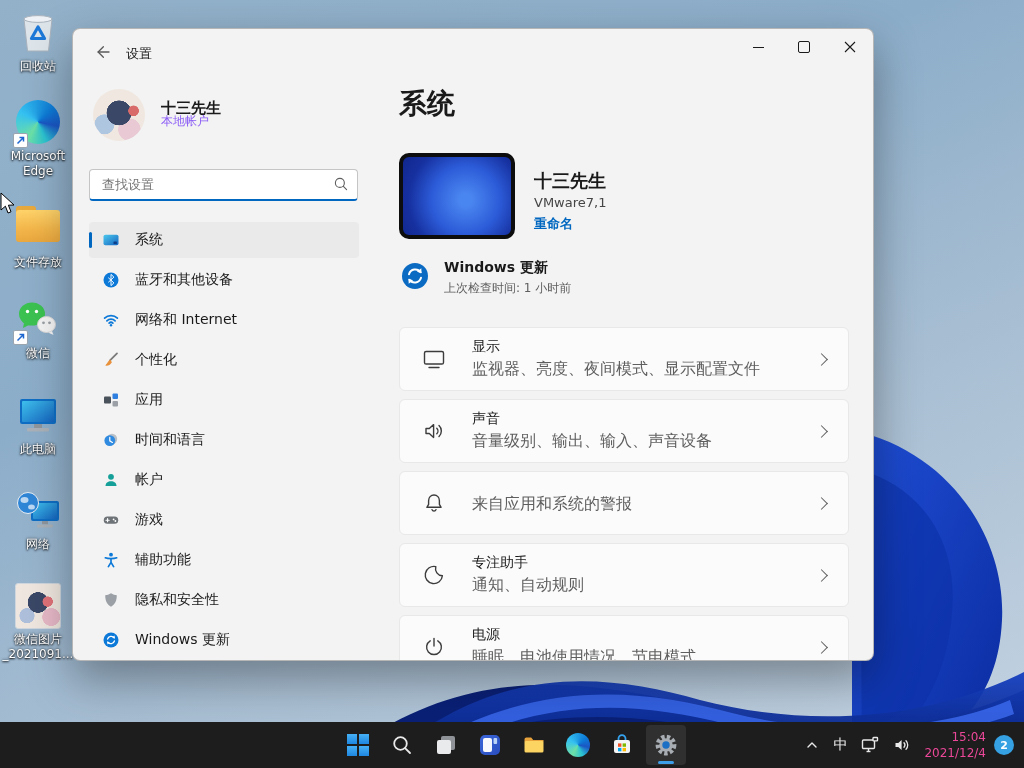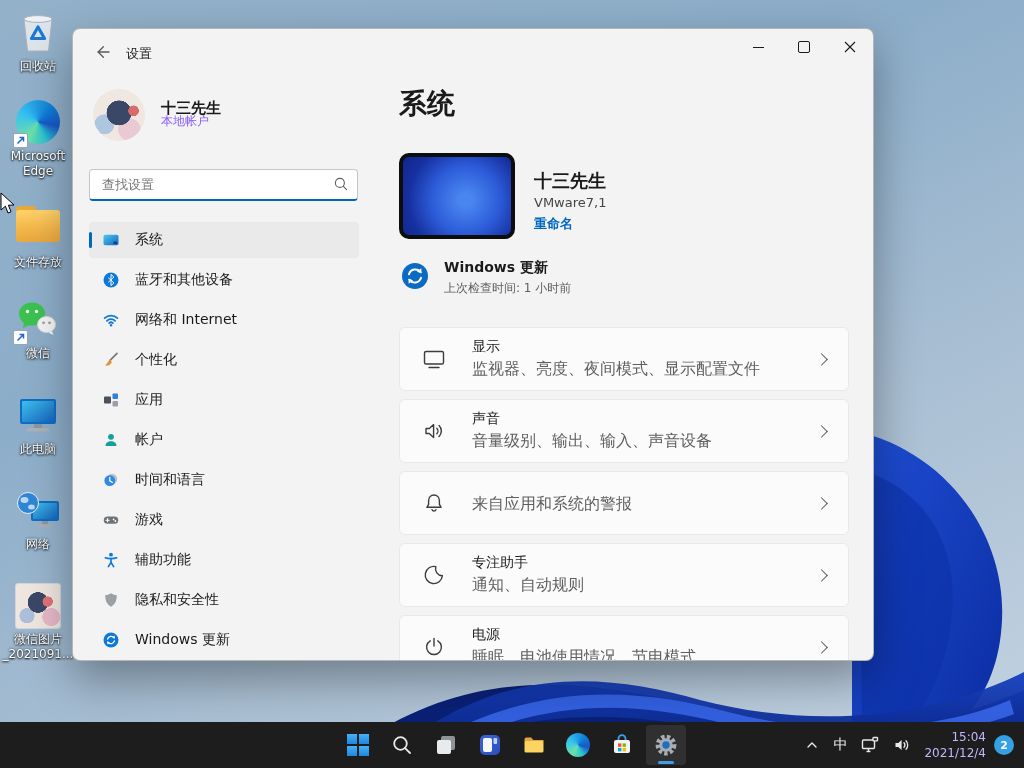--- a/index.html
+++ b/index.html
@@ -91,21 +91,21 @@
   .tb-slot{width:40px;height:40px;margin:0 2px;border-radius:4px;display:flex;align-items:center;justify-content:center;position:relative;}
   .tb-slot.active{background:#303030;}
   .tb-slot.active .uline{position:absolute;bottom:1px;left:50%;transform:translateX(-50%);width:16px;height:3px;border-radius:2px;background:#3f9ee8;}
   .startgrid{width:22px;height:22px;display:grid;grid-template-columns:10px 10px;grid-template-rows:10px 10px;gap:2px;}
   .startgrid i{background:linear-gradient(180deg,#46b0f5,#1e87e0);}
   .tb-edge{width:24px;height:24px;border-radius:50%;
     background:conic-gradient(from 210deg,#6de0a6,#35c1f1 25%,#0d7bd7 55%,#1a56c4 70%,#2bc3d2 85%,#6de0a6);}
   .tray{position:absolute;right:6px;top:0;height:46px;display:flex;align-items:center;}
   .trayslot{height:40px;display:flex;align-items:center;justify-content:center;border-radius:4px;padding:0 6px;}
   .ime{color:#efefef;font-size:14px;padding:0 7px;}
-  .clock{color:#c4b5fd;font-size:12px;text-align:right;line-height:1.35;padding:0 8px 0 6px;}
+  .clock{color:#ec4899;font-size:12px;text-align:right;line-height:1.35;padding:0 8px 0 6px;}
   .badge{width:20px;height:20px;border-radius:50%;background:#35a0e2;color:#fff;font-size:11px;font-weight:bold;
     display:flex;align-items:center;justify-content:center;margin-right:4px;}
   
   #cursor{position:absolute;left:0px;top:192px;z-index:20;pointer-events:none;}
 </style>
 </head>
 <body>
 
 <svg id="bloom" viewBox="0 0 1024 768">
   <defs>
@@ -321,37 +321,37 @@
         <rect x="1" y="4.5" width="7" height="7" rx="1" fill="#49515a"></rect>
         <rect x="9.5" y="1.5" width="5.5" height="5.5" rx="1" fill="#2f7fe0"></rect>
         <rect x="9.5" y="9" width="5.5" height="5.5" rx="1" fill="#9aa0a6"></rect>
           </svg>
       </span>
       <span class="nlabel">应用</span>
     </div>
 
     <div class="navitem">
       <span class="nicon">
+        <svg width="16" height="16" viewBox="0 0 16 16">
+        <circle cx="9" cy="7" r="5.2" fill="#b9bfc6"></circle>
+        <circle cx="6.8" cy="8.6" r="5.4" fill="#2f8ae0"></circle>
+        <path d="M6.8 5.4 V8.8 L9.4 10.4" fill="none" stroke="#fff" stroke-width="1.2" stroke-linecap="round"></path>
+          </svg>
+      </span>
+      <span class="nlabel">时间和语言</span>
+    </div>
+
+    <div class="navitem">
+      <span class="nicon">
         <svg width="16" height="16" viewBox="0 0 16 16" fill="#14a098">
         <circle cx="8" cy="4.8" r="2.9"></circle>
         <path d="M2.5 14 C2.5 10.8 5 9.2 8 9.2 C11 9.2 13.5 10.8 13.5 14 Z"></path>
           </svg>
       </span>
       <span class="nlabel">帐户</span>
-    </div>
-
-    <div class="navitem">
-      <span class="nicon">
-        <svg width="16" height="16" viewBox="0 0 16 16">
-        <circle cx="9" cy="7" r="5.2" fill="#b9bfc6"></circle>
-        <circle cx="6.8" cy="8.6" r="5.4" fill="#2f8ae0"></circle>
-        <path d="M6.8 5.4 V8.8 L9.4 10.4" fill="none" stroke="#fff" stroke-width="1.2" stroke-linecap="round"></path>
-          </svg>
-      </span>
-      <span class="nlabel">时间和语言</span>
     </div>
 
     <div class="navitem">
       <span class="nicon">
         <svg width="16" height="16" viewBox="0 0 16 16">
         <rect x="0.8" y="4.6" width="14.4" height="7.2" rx="3.6" fill="#6e7378"></rect>
         <path d="M4.6 6.6 V9.8 M3 8.2 H6.2" stroke="#fff" stroke-width="1.1" stroke-linecap="round"></path>
         <circle cx="10.6" cy="7.4" r="0.9" fill="#fff"></circle>
             <circle cx="12.4" cy="9" r="0.9" fill="#fff"></circle>
           </svg>

